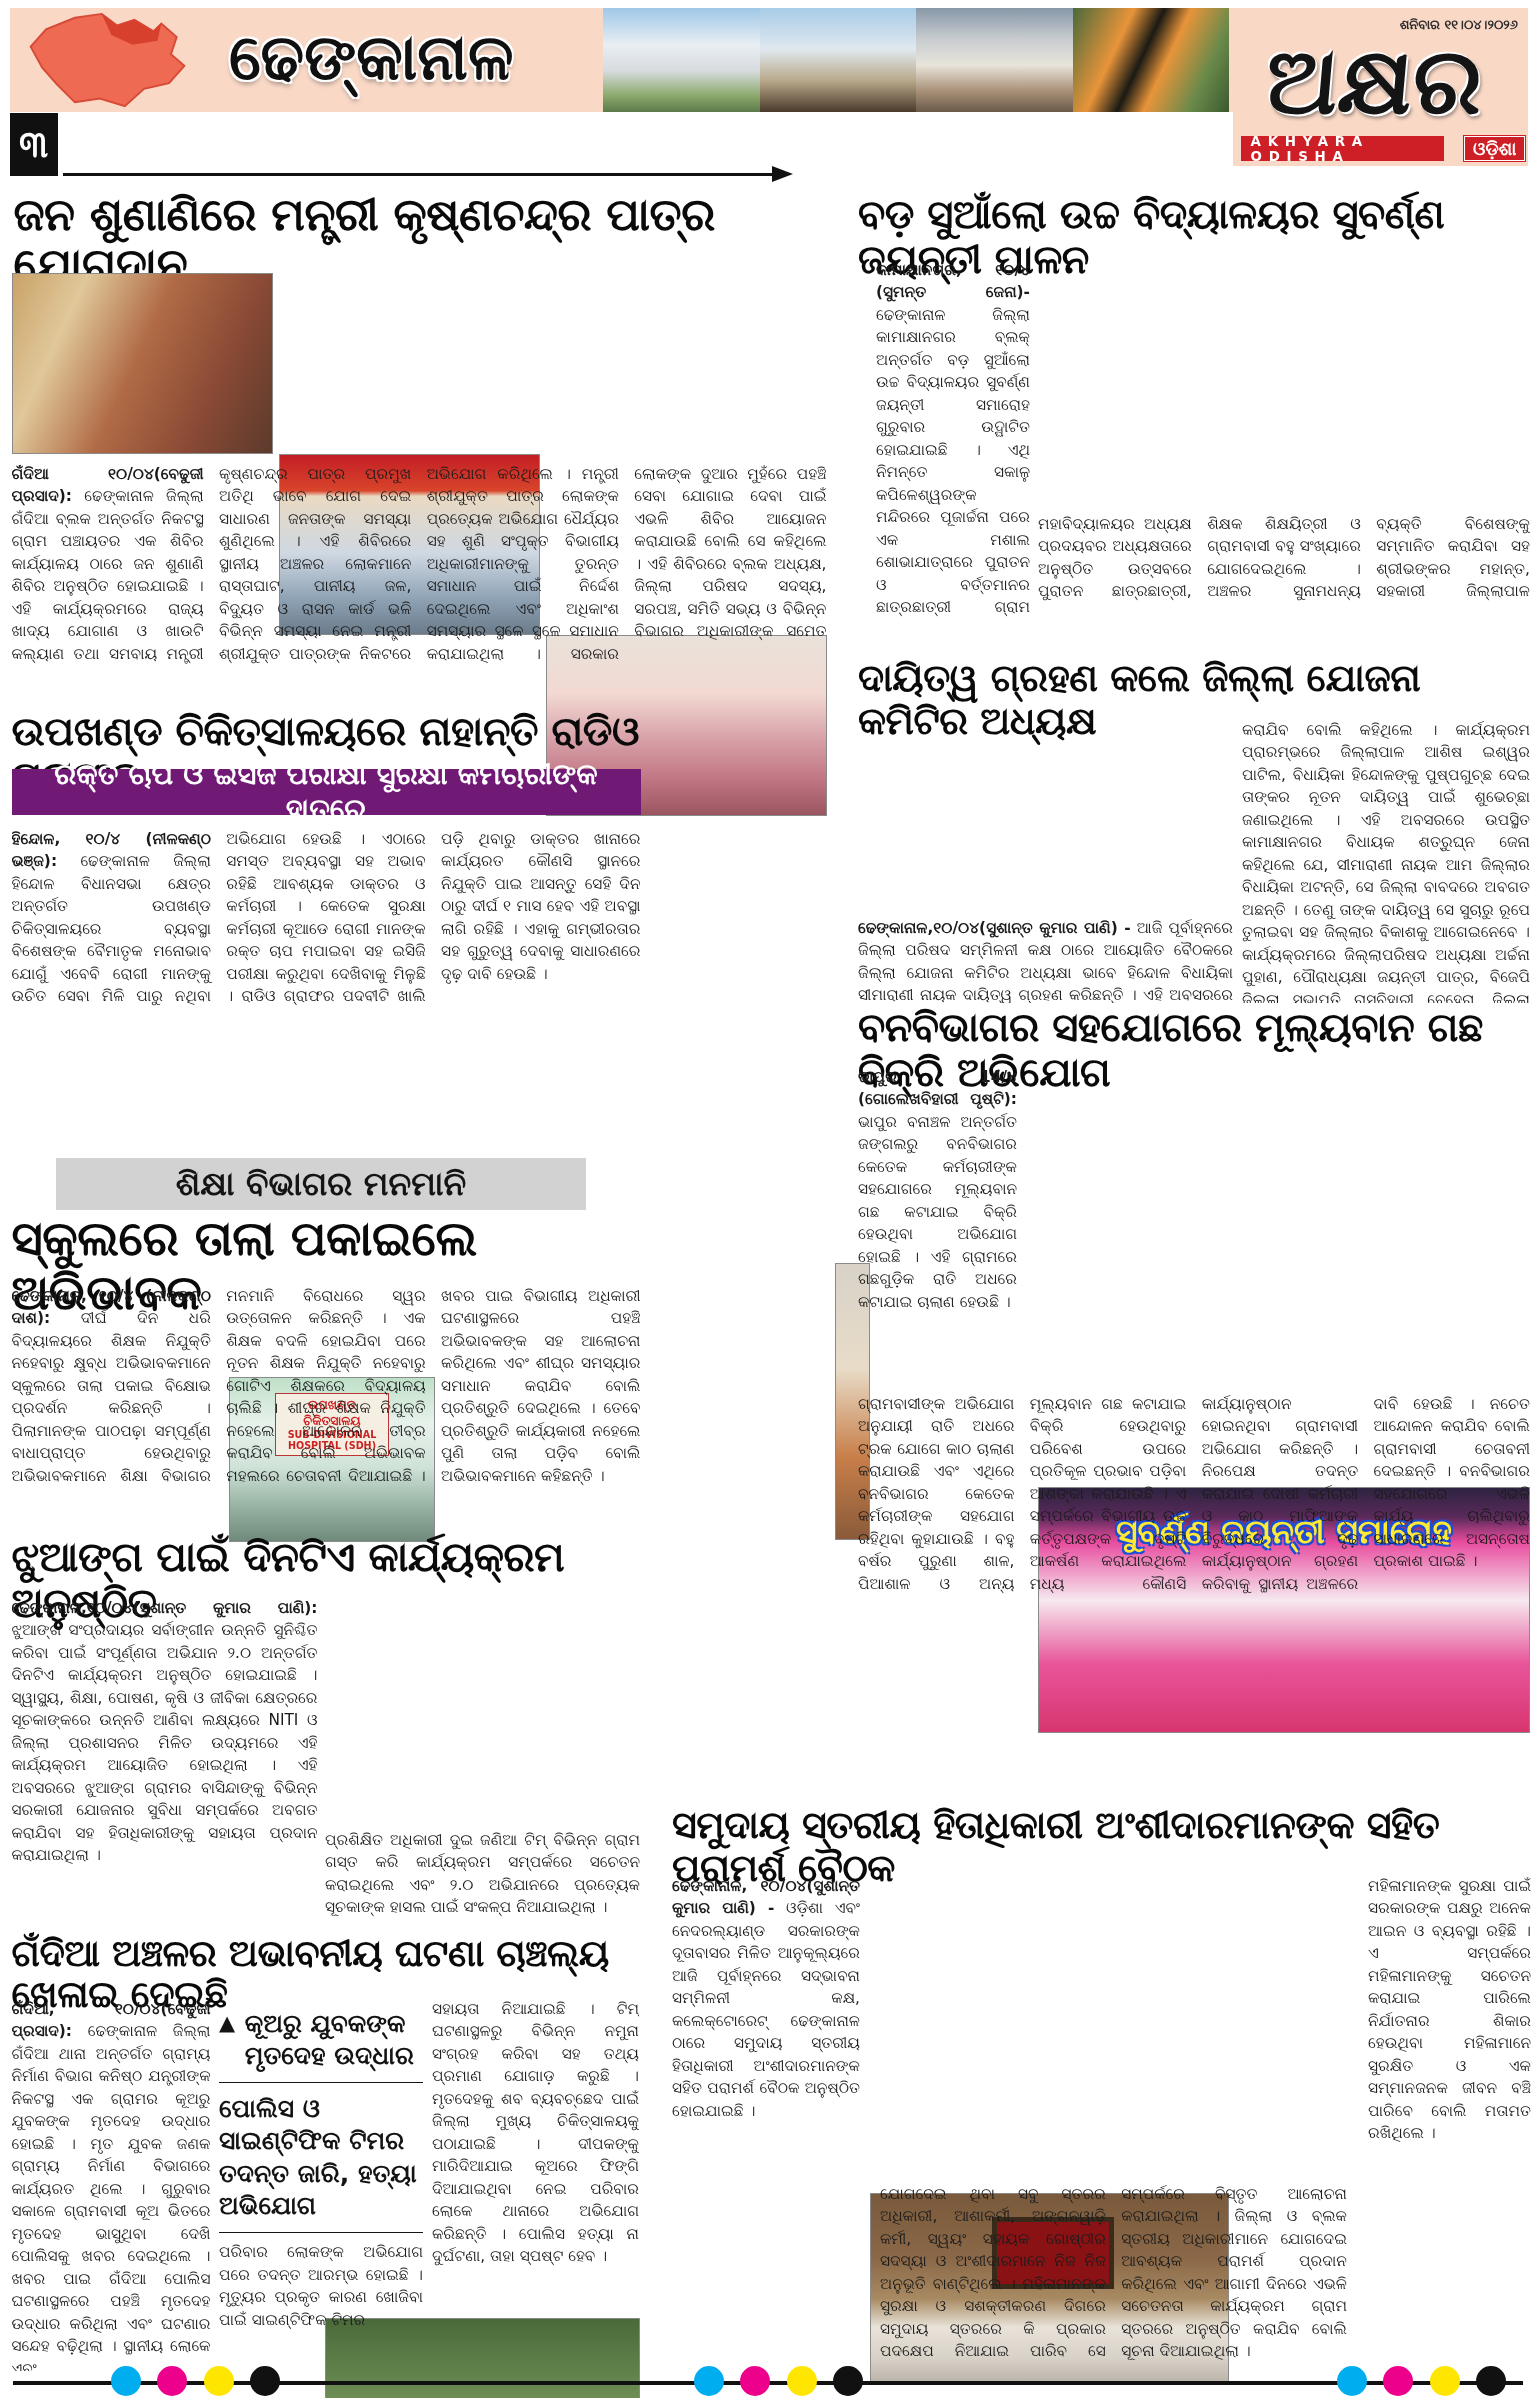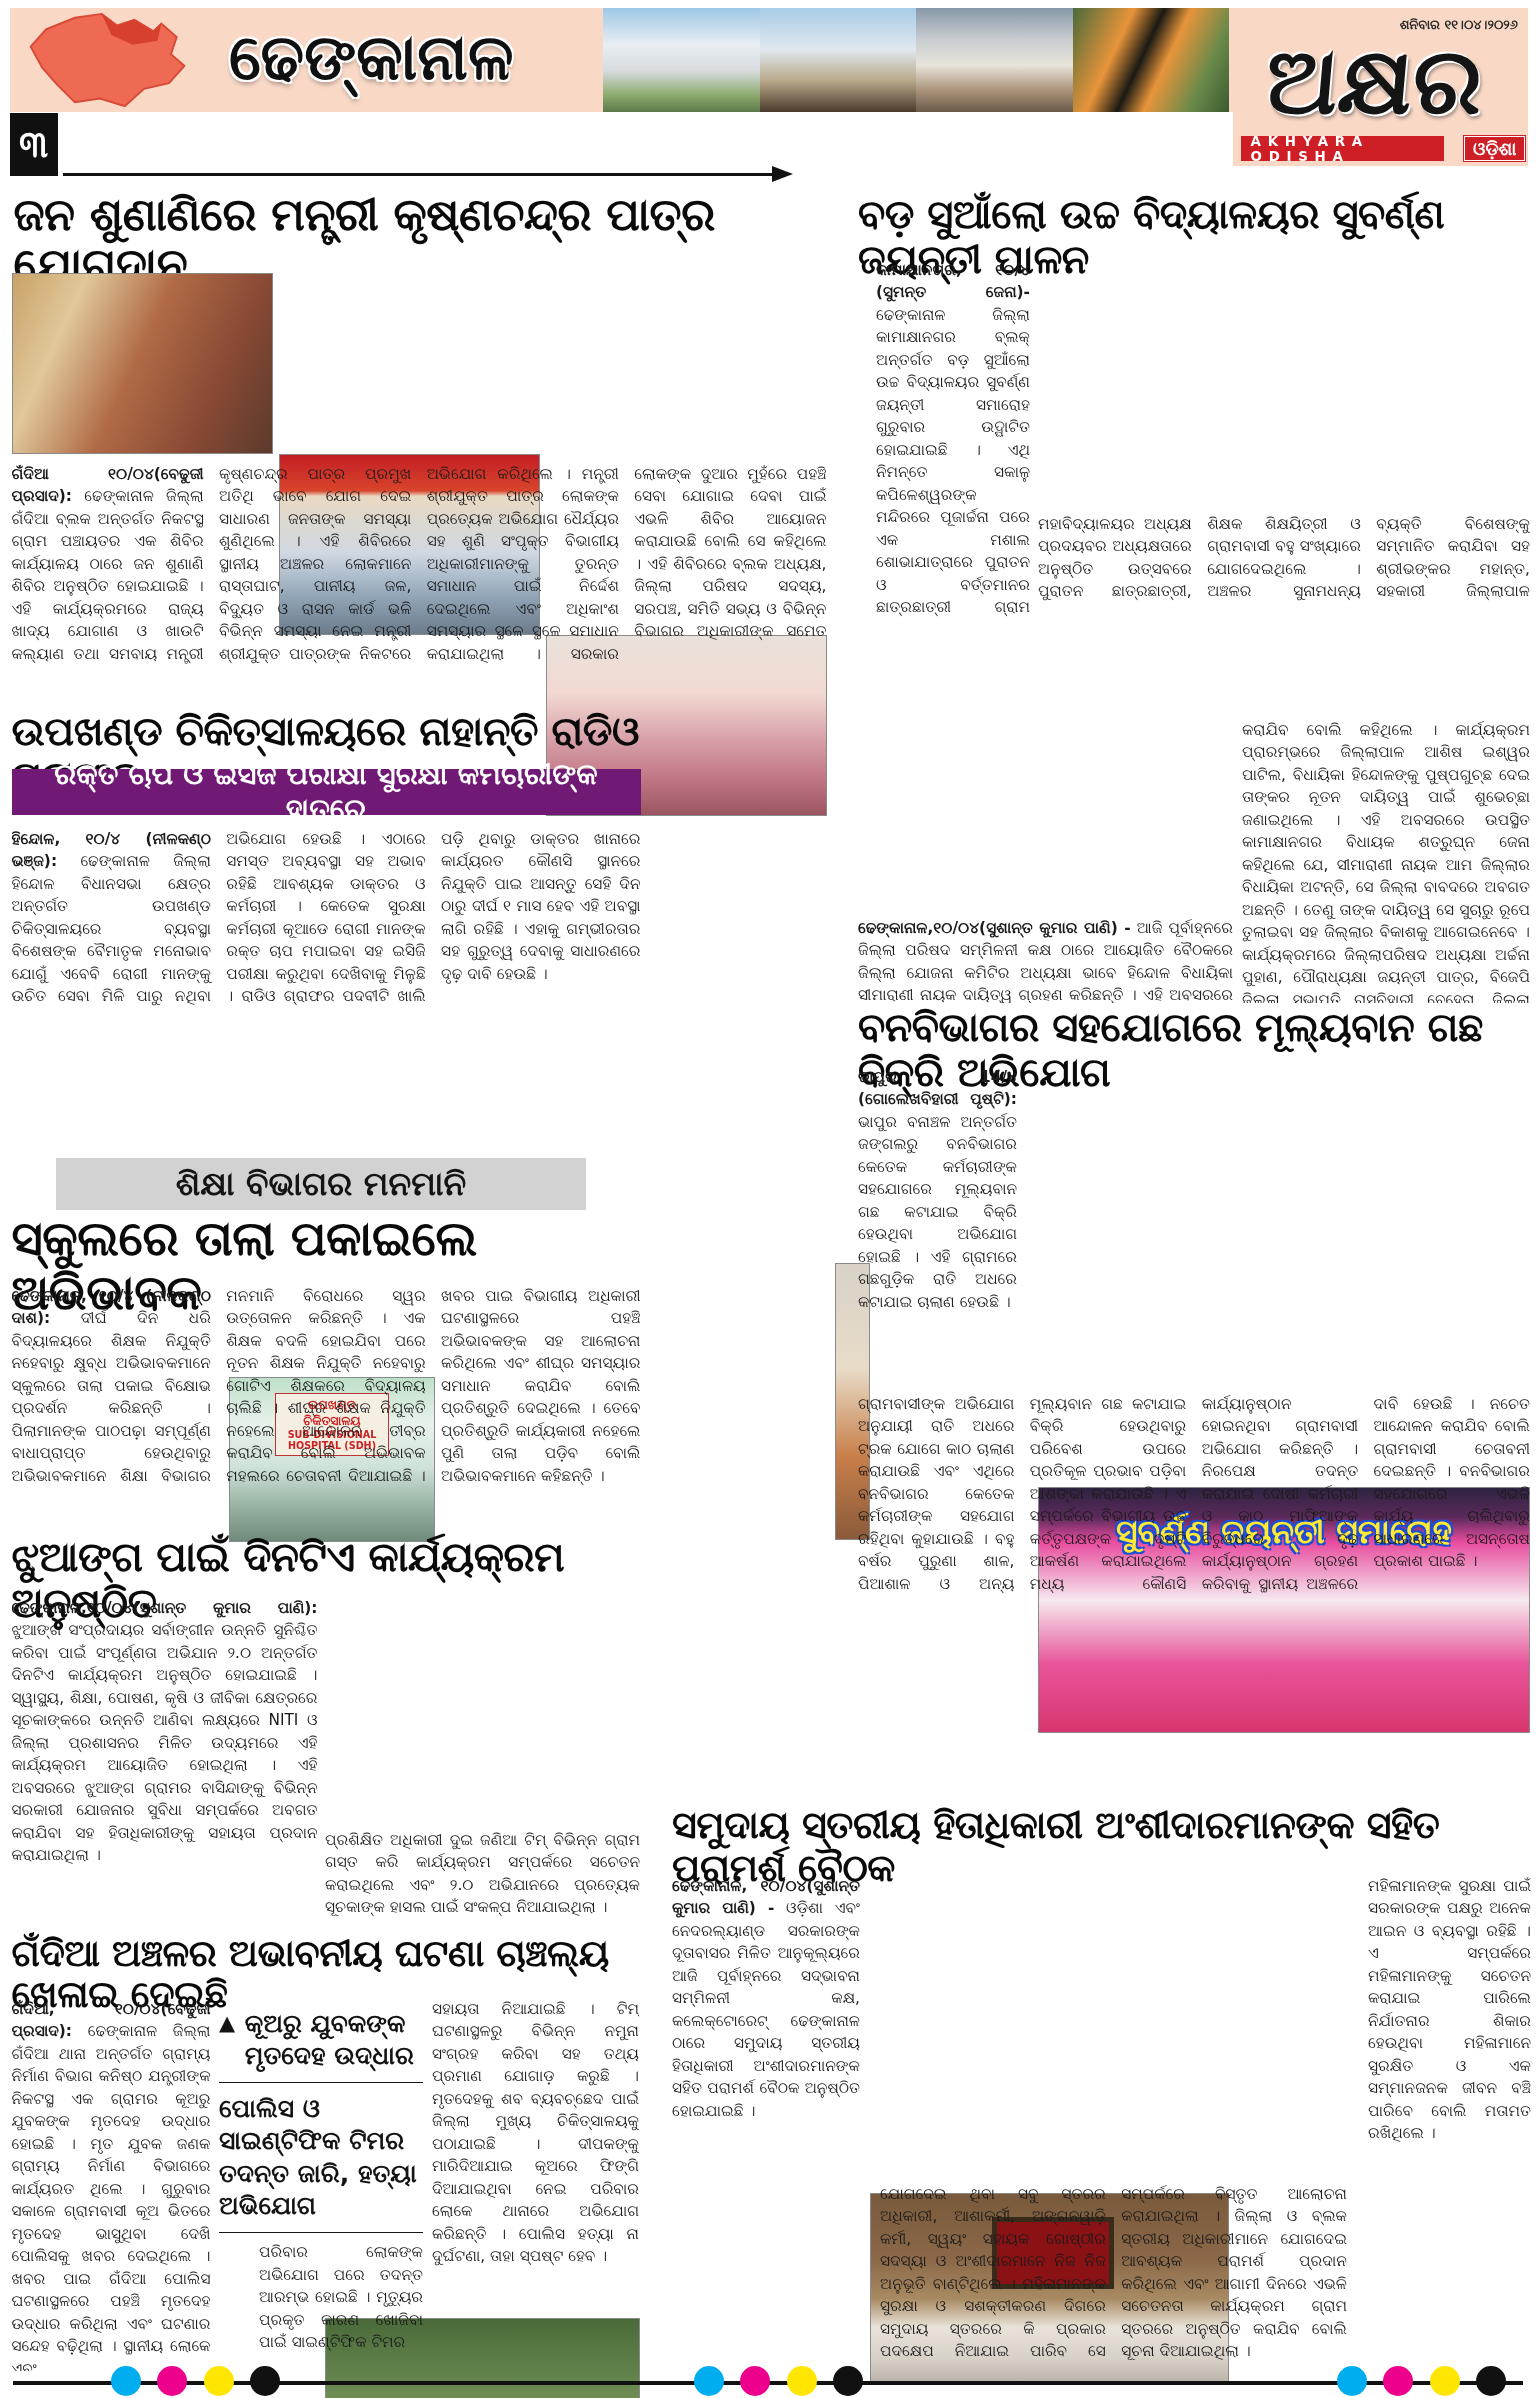--- a/index.html
+++ b/index.html
@@ -150,36 +150,37 @@
   </div>
 
   <div class="abs" style="left:219px; top:1998px; width:204px; height:373px; overflow:hidden;">
     <div class="bullet-item">
       <span class="tri">▲</span>
       <span>କୂଅରୁ ଯୁବକଙ୍କ ମୃତଦେହ ଉଦ୍ଧାର</span>
     </div>
     <div class="bullet-item bullet-rule">
       <span>ପୋଲିସ ଓ ସାଇଣ୍ଟିଫିକ ଟିମର ତଦନ୍ତ ଜାରି, ହତ୍ୟା ଅଭିଯୋଗ</span>
     </div>
-    <div class="body-text" style="margin-top:7.7px;margin-left:40px;">ପରିବାର ଲୋକଙ୍କ ଅଭିଯୋଗ ପରେ ତଦନ୍ତ ଆରମ୍ଭ ହୋଇଛି । ମୃତ୍ୟୁର ପ୍ରକୃତ କାରଣ ଖୋଜିବା ପାଇଁ ସାଇଣ୍ଟିଫିକ ଟିମର</div>
+    <div class="body-text" style="margin-top:7.7px;">ପରିବାର ଲୋକଙ୍କ ଅଭିଯୋଗ ପରେ ତଦନ୍ତ ଆରମ୍ଭ ହୋଇଛି । ମୃତ୍ୟୁର ପ୍ରକୃତ କାରଣ ଖୋଜିବା ପାଇଁ ସାଇଣ୍ଟିଫିକ ଟିମର</div>
   </div>
 
   <div class="abs body-text" style="left:432px; top:1998px; width:207px; height:373px;">ସହାୟତା ନିଆଯାଇଛି । ଟିମ୍ ଘଟଣାସ୍ଥଳରୁ ବିଭିନ୍ନ ନମୁନା ସଂଗ୍ରହ କରିବା ସହ ତଥ୍ୟ ପ୍ରମାଣ ଯୋଗାଡ଼ କରୁଛି । ମୃତଦେହକୁ ଶବ ବ୍ୟବଚ୍ଛେଦ ପାଇଁ ଜିଲ୍ଲା ମୁଖ୍ୟ ଚିକିତ୍ସାଳୟକୁ ପଠାଯାଇଛି । ଦୀପକଙ୍କୁ ମାରିଦିଆଯାଇ କୂଅରେ ଫିଙ୍ଗି ଦିଆଯାଇଥିବା ନେଇ ପରିବାର ଲୋକେ ଥାନାରେ ଅଭିଯୋଗ କରିଛନ୍ତି । ପୋଲିସ ହତ୍ୟା ନା ଦୁର୍ଘଟଣା, ତାହା ସ୍ପଷ୍ଟ ହେବ ।</div>
 
   <div class="abs headline" style="left:858px; top:192px; width:672px; font-size:40px;">ବଡ଼ ସୁଆଁଲୋ ଉଚ୍ଚ ବିଦ୍ୟାଳୟର ସୁବର୍ଣ୍ଣ ଜୟନ୍ତୀ ପାଳନ</div>
   <div class="abs photo ph-portrait" style="left:835px; top:344px; width:35px; height:277px;"></div>
   <div class="abs body-text" style="left:876px; top:259px; width:154px; height:363px;">
     <span class="dateline">କାମାକ୍ଷାନଗର, ୧୦/୪ (ସୁମନ୍ତ ଜେନା)-</span>
     <span>ଢେଙ୍କାନାଳ ଜିଲ୍ଲା କାମାକ୍ଷାନଗର ବ୍ଲକ୍ ଅନ୍ତର୍ଗତ ବଡ଼ ସୁଆଁଲୋ ଉଚ୍ଚ ବିଦ୍ୟାଳୟର ସୁବର୍ଣ୍ଣ ଜୟନ୍ତୀ ସମାରୋହ ଗୁରୁବାର ଉଦ୍ଘାଟିତ ହୋଇଯାଇଛି । ଏଥି ନିମନ୍ତେ ସକାଳୁ କପିଳେଶ୍ୱରଙ୍କ ମନ୍ଦିରରେ ପୂଜାର୍ଚ୍ଚନା ପରେ ଏକ ମଶାଲ ଶୋଭାଯାତ୍ରାରେ ପୁରାତନ ଓ ବର୍ତ୍ତମାନର ଛାତ୍ରଛାତ୍ରୀ ଗ୍ରାମ ପରିକ୍ରମା କରି ବିଦ୍ୟାଳୟ ପରିସରରେ ପହଞ୍ଚିଥିଲେ ।</span>
   </div>
   <div class="abs photo ph-stage" style="left:1038px; top:259px; width:492px; height:246px;">
     <div class="stage-banner">ସୁବର୍ଣ୍ଣ ଜୟନ୍ତୀ ସମାରୋହ</div>
   </div>
   <div class="abs body-text cols-3" style="left:1038px; top:513px; width:492px; height:111px;">ମହାବିଦ୍ୟାଳୟର ଅଧ୍ୟକ୍ଷ ପ୍ରଦୟବର ଅଧ୍ୟକ୍ଷତାରେ ଅନୁଷ୍ଠିତ ଉତ୍ସବରେ ପୁରାତନ ଛାତ୍ରଛାତ୍ରୀ, ଶିକ୍ଷକ ଶିକ୍ଷୟିତ୍ରୀ ଓ ଗ୍ରାମବାସୀ ବହୁ ସଂଖ୍ୟାରେ ଯୋଗଦେଇଥିଲେ । ଅଞ୍ଚଳର ସୁନାମଧନ୍ୟ ବ୍ୟକ୍ତି ବିଶେଷଙ୍କୁ ସମ୍ମାନିତ କରାଯିବା ସହ ଶ୍ରୀଭଙ୍କର ମହାନ୍ତ, ସହକାରୀ ଜିଲ୍ଲାପାଳ ଦୀପକ କୁମାର ମିଶ୍ର, ଗୋଷ୍ଠୀ ଶିକ୍ଷା ଅନେକ କଥା ଶିଖିବାର ସୁଯୋଗ ଆସେ ବୋଲି କହିଥିଲେ । ଛାତ୍ରୀଛାତ୍ରଙ୍କ ଦ୍ୱାରା ସାଂସ୍କୃତିକ କାର୍ଯ୍ୟକ୍ରମ ଅନୁଷ୍ଠିତ ହୋଇଥିଲା ।</div>
 
+  <div class="abs headline" style="left:858px; top:657px; width:672px; font-size:38px;">ଦାୟିତ୍ୱ ଗ୍ରହଣ କଲେ ଜିଲ୍ଲା ଯୋଜନା କମିଟିର ଅଧ୍ୟକ୍ଷ</div>
   <div class="abs photo ph-meeting" style="left:870px; top:719px; width:359px; height:192px;">
     <div class="screen"></div>
   </div>
   <div class="abs body-text" style="left:858px; top:917px; width:375px; height:86px;">
     <span class="dateline">ଢେଙ୍କାନାଳ,୧୦/୦୪(ସୁଶାନ୍ତ କୁମାର ପାଣି) -</span>
     <span>ଆଜି ପୂର୍ବାହ୍ନରେ ଜିଲ୍ଲା ପରିଷଦ ସମ୍ମିଳନୀ କକ୍ଷ ଠାରେ ଆୟୋଜିତ ବୈଠକରେ ଜିଲ୍ଲା ଯୋଜନା କମିଟିର ଅଧ୍ୟକ୍ଷା ଭାବେ ହିନ୍ଦୋଳ ବିଧାୟିକା ସୀମାରାଣୀ ନାୟକ ଦାୟିତ୍ୱ ଗ୍ରହଣ କରିଛନ୍ତି । ଏହି ଅବସରରେ ସେ ସମସ୍ତଙ୍କୁ କୃତଜ୍ଞତା ଜଣାଇବା ସହ ଆଗକୁ ଜିଲ୍ଲାର ବିକାଶ ପାଇଁ ଅଗ୍ରାଧିକାର ଭିତ୍ତିରେ କାର୍ଯ୍ୟ କରାଯିବ ବୋଲି ପ୍ରକାଶ କରିଥିଲେ ଏବଂ ବହୁ ଦିନର ସମସ୍ୟା ଗୁଡ଼ିକୁ ଶୀଘ୍ର ସମାଧାନ</span>
   </div>
   <div class="abs body-text" style="left:1242px; top:719px; width:288px; height:284px;">କରାଯିବ ବୋଲି କହିଥିଲେ । କାର୍ଯ୍ୟକ୍ରମ ପ୍ରାରମ୍ଭରେ ଜିଲ୍ଲାପାଳ ଆଶିଷ ଇଶ୍ୱର ପାଟିଲ, ବିଧାୟିକା ହିନ୍ଦୋଳଙ୍କୁ ପୁଷ୍ପଗୁଚ୍ଛ ଦେଇ ତାଙ୍କର ନୂତନ ଦାୟିତ୍ୱ ପାଇଁ ଶୁଭେଚ୍ଛା ଜଣାଇଥିଲେ । ଏହି ଅବସରରେ ଉପସ୍ଥିତ କାମାକ୍ଷାନଗର ବିଧାୟକ ଶତ୍ରୁଘ୍ନ ଜେନା କହିଥିଲେ ଯେ, ସୀମାରାଣୀ ନାୟକ ଆମ ଜିଲ୍ଲାର ବିଧାୟିକା ଅଟନ୍ତି, ସେ ଜିଲ୍ଲା ବାବଦରେ ଅବଗତ ଅଛନ୍ତି । ତେଣୁ ତାଙ୍କ ଦାୟିତ୍ୱ ସେ ସୁଚାରୁ ରୂପେ ତୁଲାଇବା ସହ ଜିଲ୍ଲାର ବିକାଶକୁ ଆଗେଇନେବେ । କାର୍ଯ୍ୟକ୍ରମରେ ଜିଲ୍ଲାପରିଷଦ ଅଧ୍ୟକ୍ଷା ଅର୍ଚ୍ଚନା ପୁହାଣ, ପୌରାଧ୍ୟକ୍ଷା ଜୟନ୍ତୀ ପାତ୍ର, ବିଜେପି ଜିଲ୍ଲା ସଭାପତି ରାସବିହାରୀ ବେହେରା, ଜିଲ୍ଲା ପରିଷଦ ମୁଖ୍ୟ ଉନ୍ନୟନ ତଥା ନିର୍ବାହୀ ଅଧିକାରୀ ଦୀପ୍ତି ରଞ୍ଜନ ସେଠ, ବୃକ୍ଷିଜୀବୀ, ଜିଲ୍ଲା ସ୍ତରୀୟ ଅଧିକାରୀଗଣ ଓ ଗଣମାଧ୍ୟମ ପ୍ରତିନିଧି ପ୍ରମୁଖ ଯୋଗଦେଇଥିଲେ ।</div>
 
   <div class="abs headline" style="left:858px; top:1005px; width:672px; font-size:40px;">ବନବିଭାଗର ସହଯୋଗରେ ମୂଲ୍ୟବାନ ଗଛ ବିକ୍ରି ଅଭିଯୋଗ</div>

